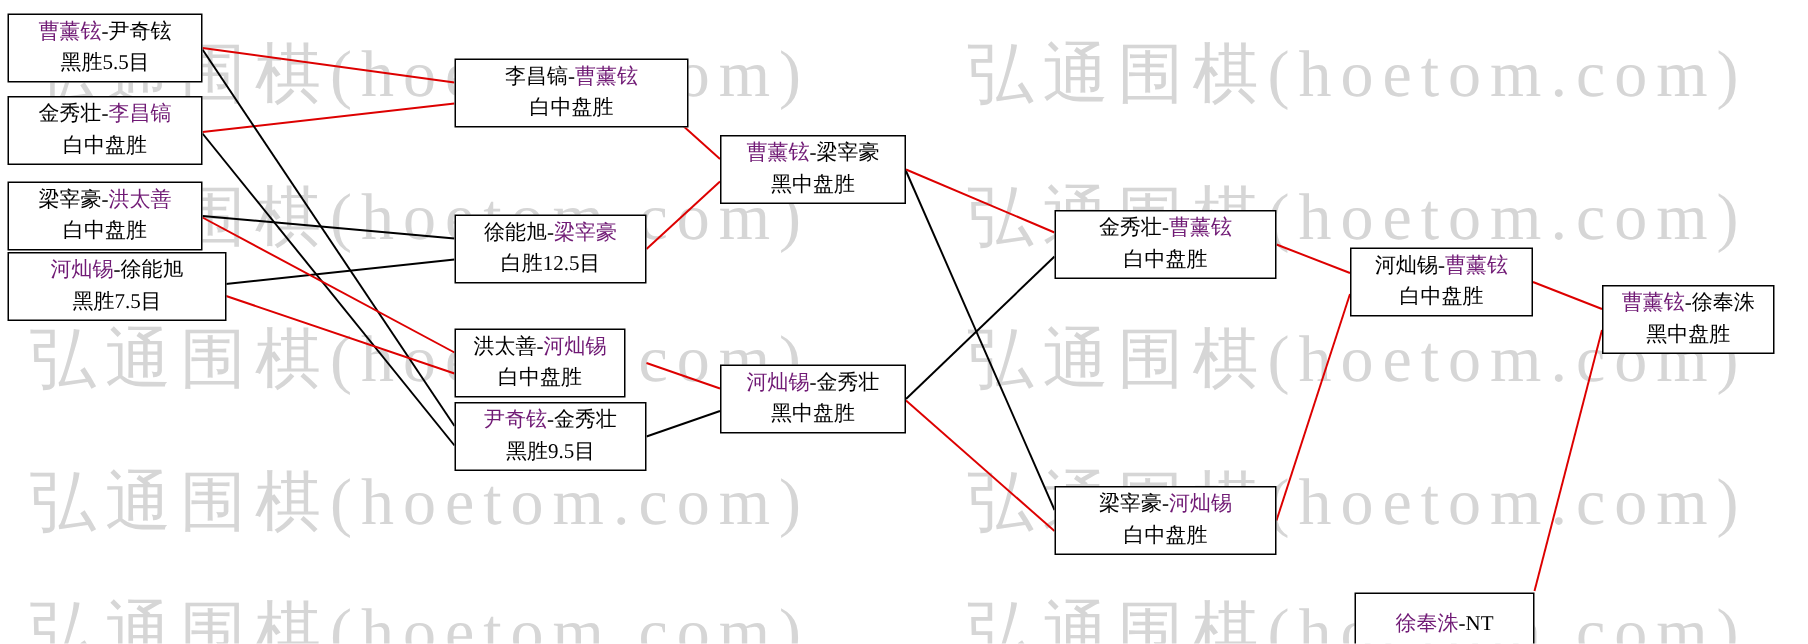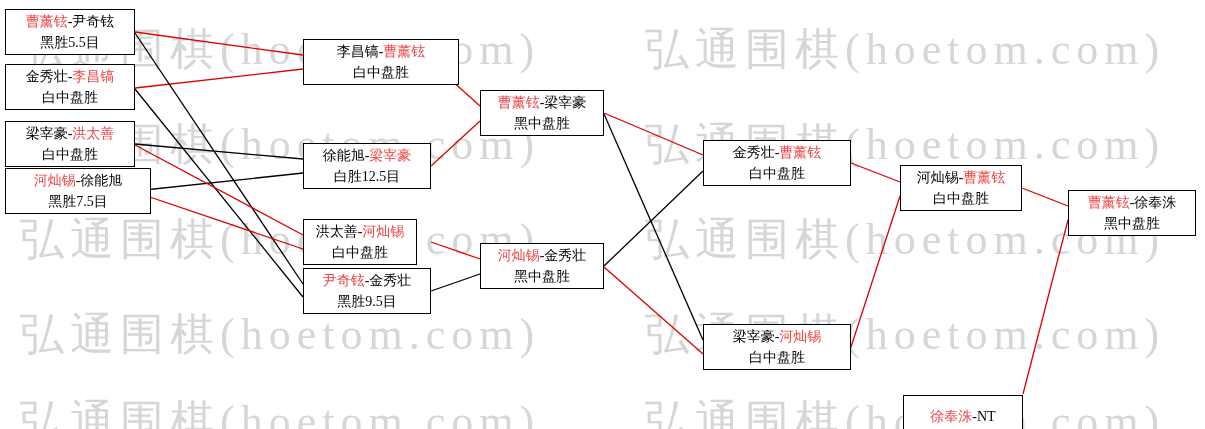--- a/index.html
+++ b/index.html
@@ -19,21 +19,21 @@
   #lines{position:absolute;left:0;top:0;z-index:1;}
   .lr{stroke:#dd0000;stroke-width:1.3;}
   .lb{stroke:#000000;stroke-width:1.3;}
   
   .match{
     position:absolute;z-index:2;box-sizing:border-box;
     background:#ffffff;border:1px solid #000000;
     display:flex;flex-direction:column;justify-content:center;align-items:center;
     font-size:14px;line-height:21px;color:#000000;text-align:center;
   }
-  .match .red{color:#ef4444;}
+  .match .red{color:#701a75;}
   .match .blk{color:#000000;font-family:Liberation Serif, serif;}
   .l1,.l2{white-space:nowrap;}
 </style>
 </head>
 <body>
 
 <div class="wm" style="left:20px;top:26px">弘通围棋(hoetom.com)</div>
 <div class="wm" style="left:645px;top:26px">弘通围棋(hoetom.com)</div>
 <div class="wm" style="left:20px;top:121px">弘通围棋(hoetom.com)</div>
 <div class="wm" style="left:645px;top:121px">弘通围棋(hoetom.com)</div>
@@ -117,20 +117,20 @@
 <div class="match" style="left:703px;top:324px;width:148px;height:46px">
   <div class="l1"><span class="blk">梁宰豪-</span><span class="red">河灿锡</span></div>
   <div class="l2">白中盘胜</div>
 </div>
 
 <div class="match" style="left:900px;top:165px;width:122px;height:46px">
   <div class="l1"><span class="blk">河灿锡-</span><span class="red">曹薰铉</span></div>
   <div class="l2">白中盘胜</div>
 </div>
 
-<div class="match" style="left:1068px;top:190px;width:128px;height:46px">
+<div class="match" style="left:1068px;top:190px;width:115px;height:46px">
   <div class="l1"><span class="red">曹薰铉</span><span class="blk">-徐奉洙</span></div>
   <div class="l2">黑中盘胜</div>
 </div>
 
 <div class="match" style="left:903px;top:395px;width:120px;height:42px">
   <div class="l1"><span class="red">徐奉洙</span><span class="blk">-NT</span></div>
 </div>
 
 </body></html>

